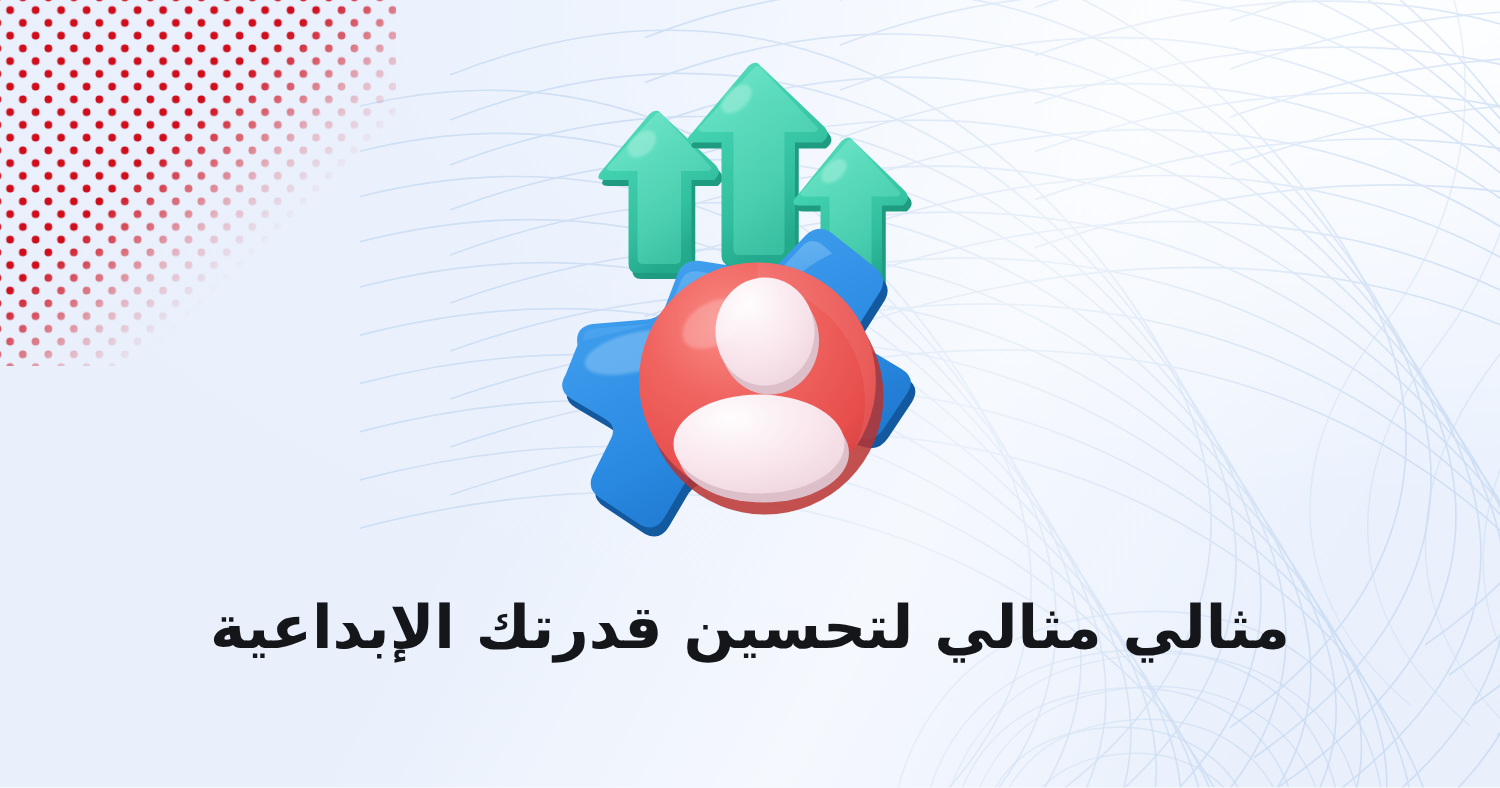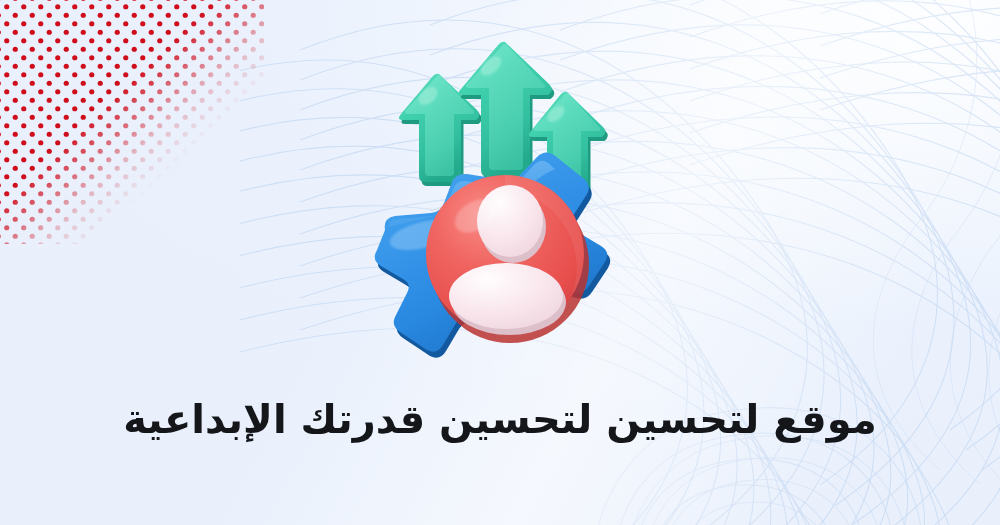--- a/index.html
+++ b/index.html
@@ -251,15 +251,15 @@
 
         <g>
           <ellipse cx="152" cy="268" rx="57" ry="33" fill="#dcbfc9" transform="translate(2,4)"></ellipse>
           <ellipse cx="151" cy="266" rx="57" ry="33" fill="url(#whiteG)"></ellipse>
         </g>
         <ellipse cx="120" cy="186" rx="22" ry="14" fill="#ffffff" opacity="0.22" transform="rotate(-32 120 186)" filter="url(#soft)"></ellipse>
       </g>
     </svg>
   </div>
 
-  <div class="headline">موقع لتحسين لتحسين قدرتك الإبداعية</div>
+  <div class="headline">مثالي مثالي لتحسين قدرتك الإبداعية</div>
 
 </div>
 
 </body></html>

